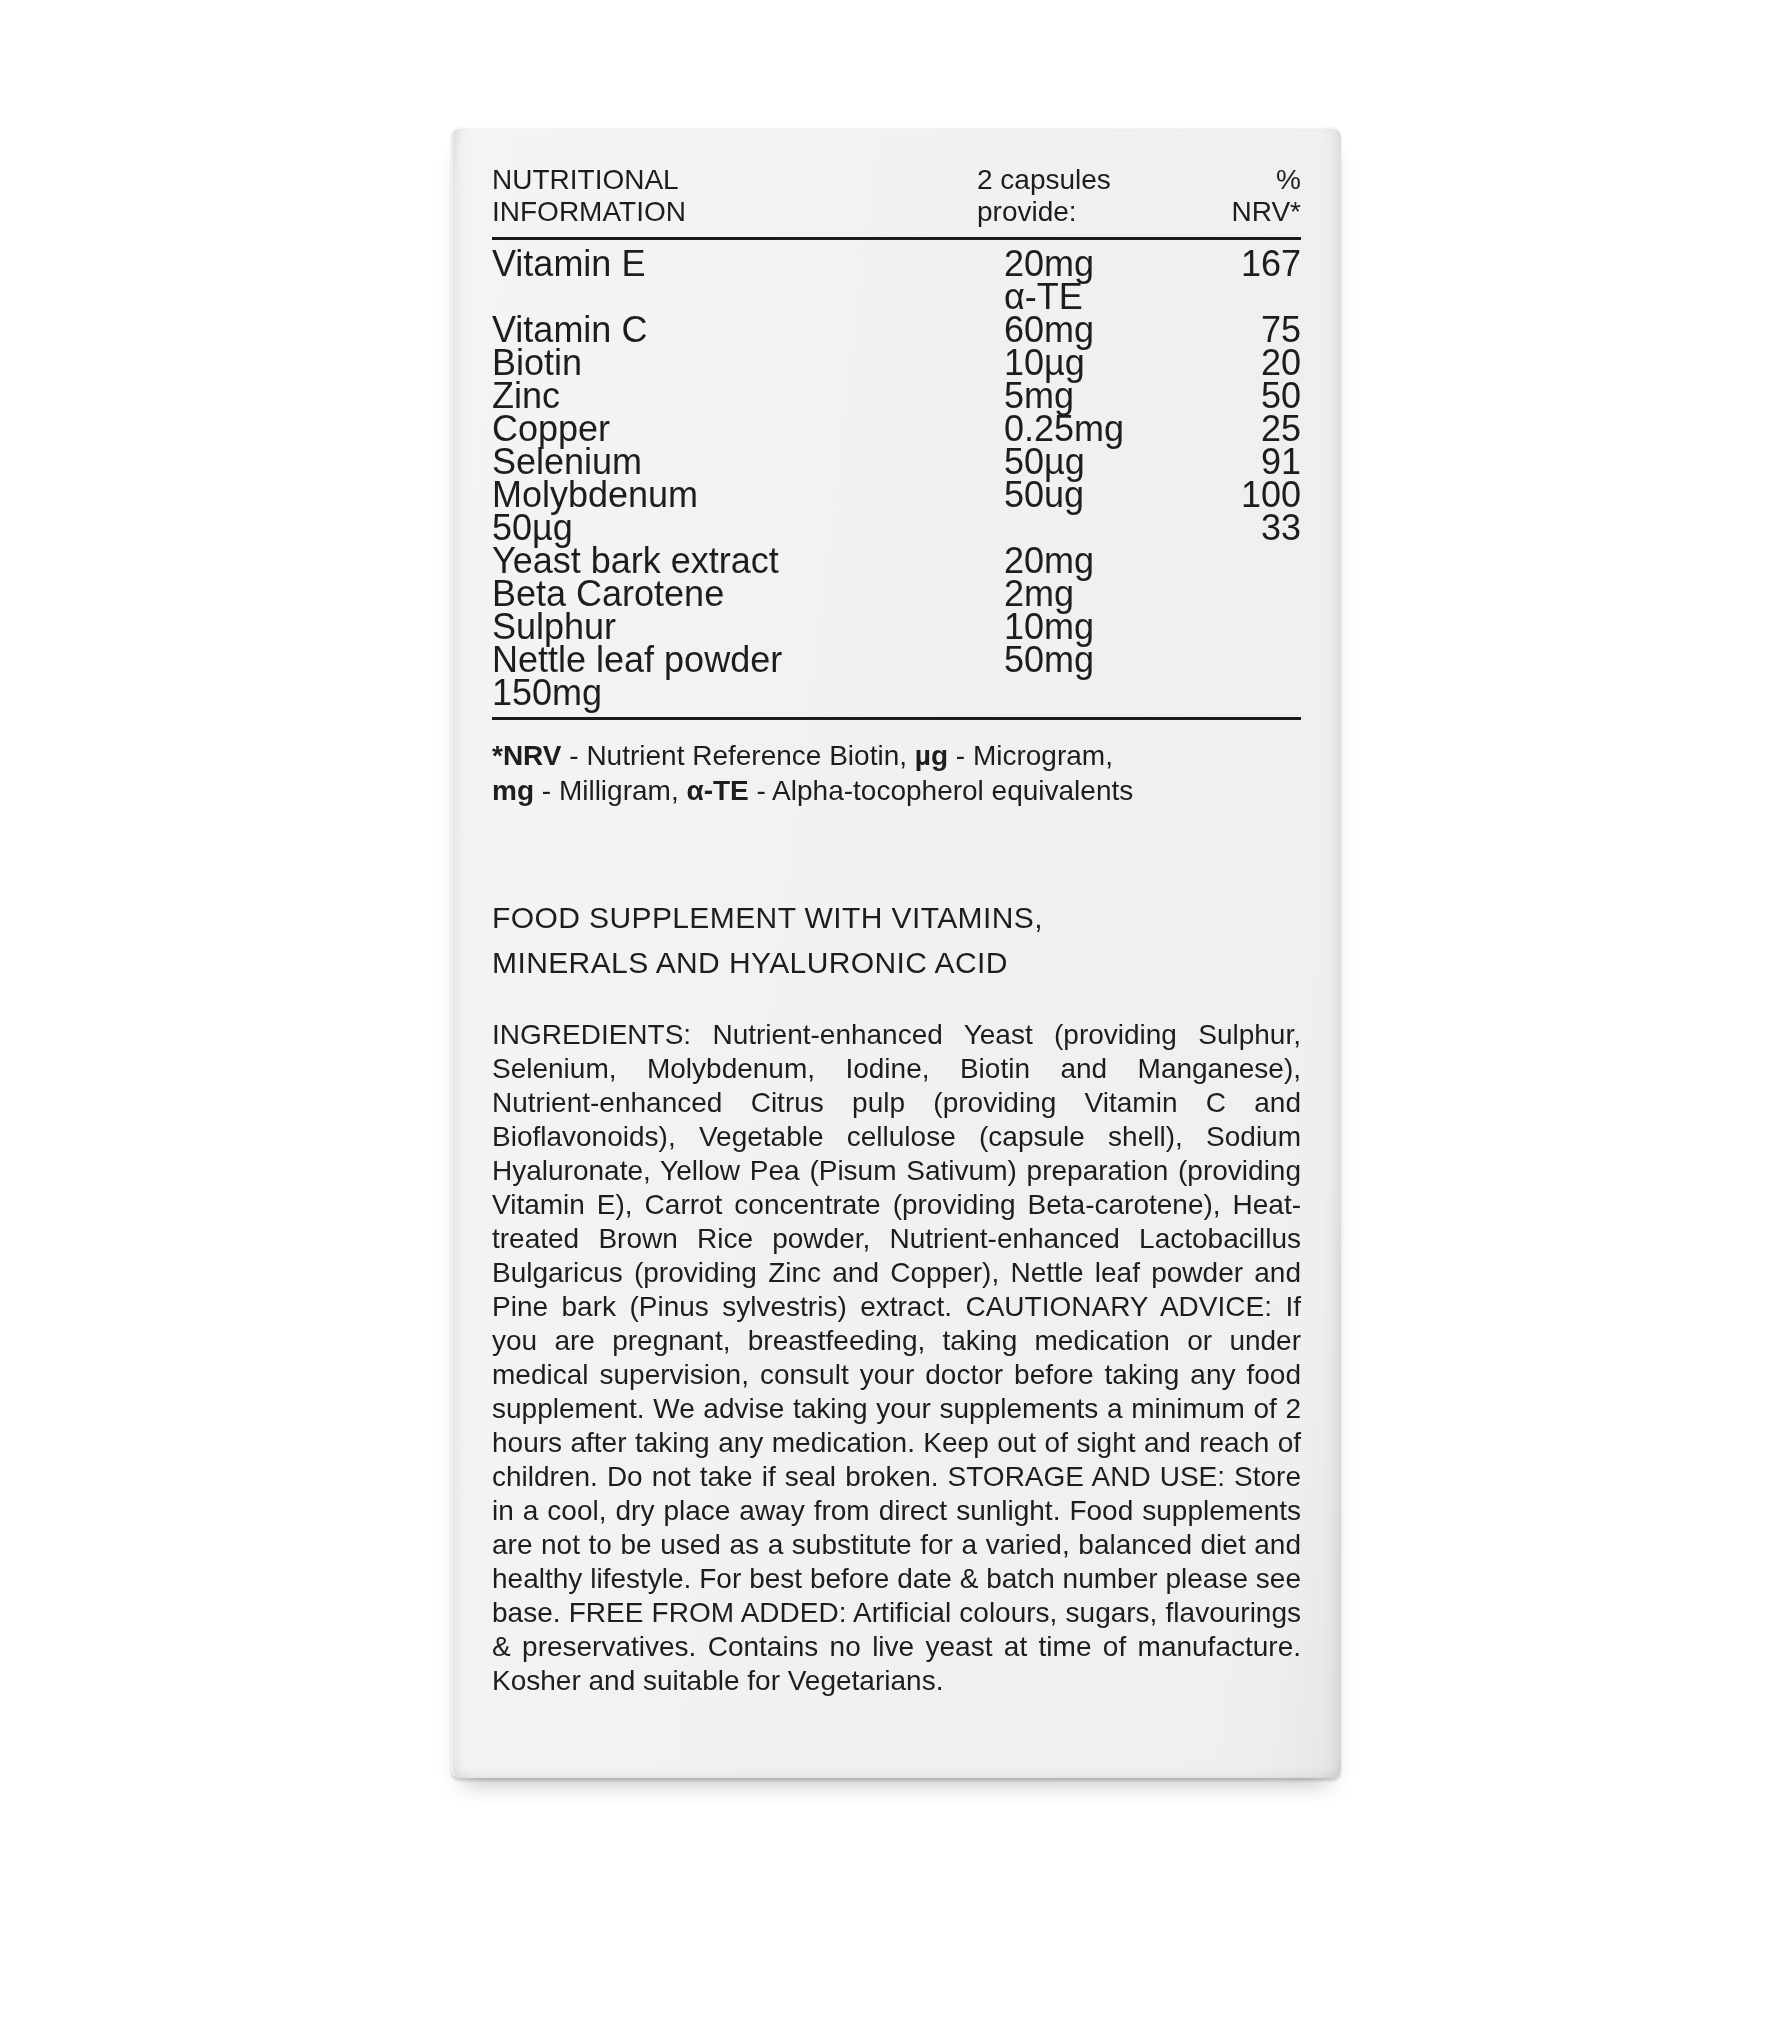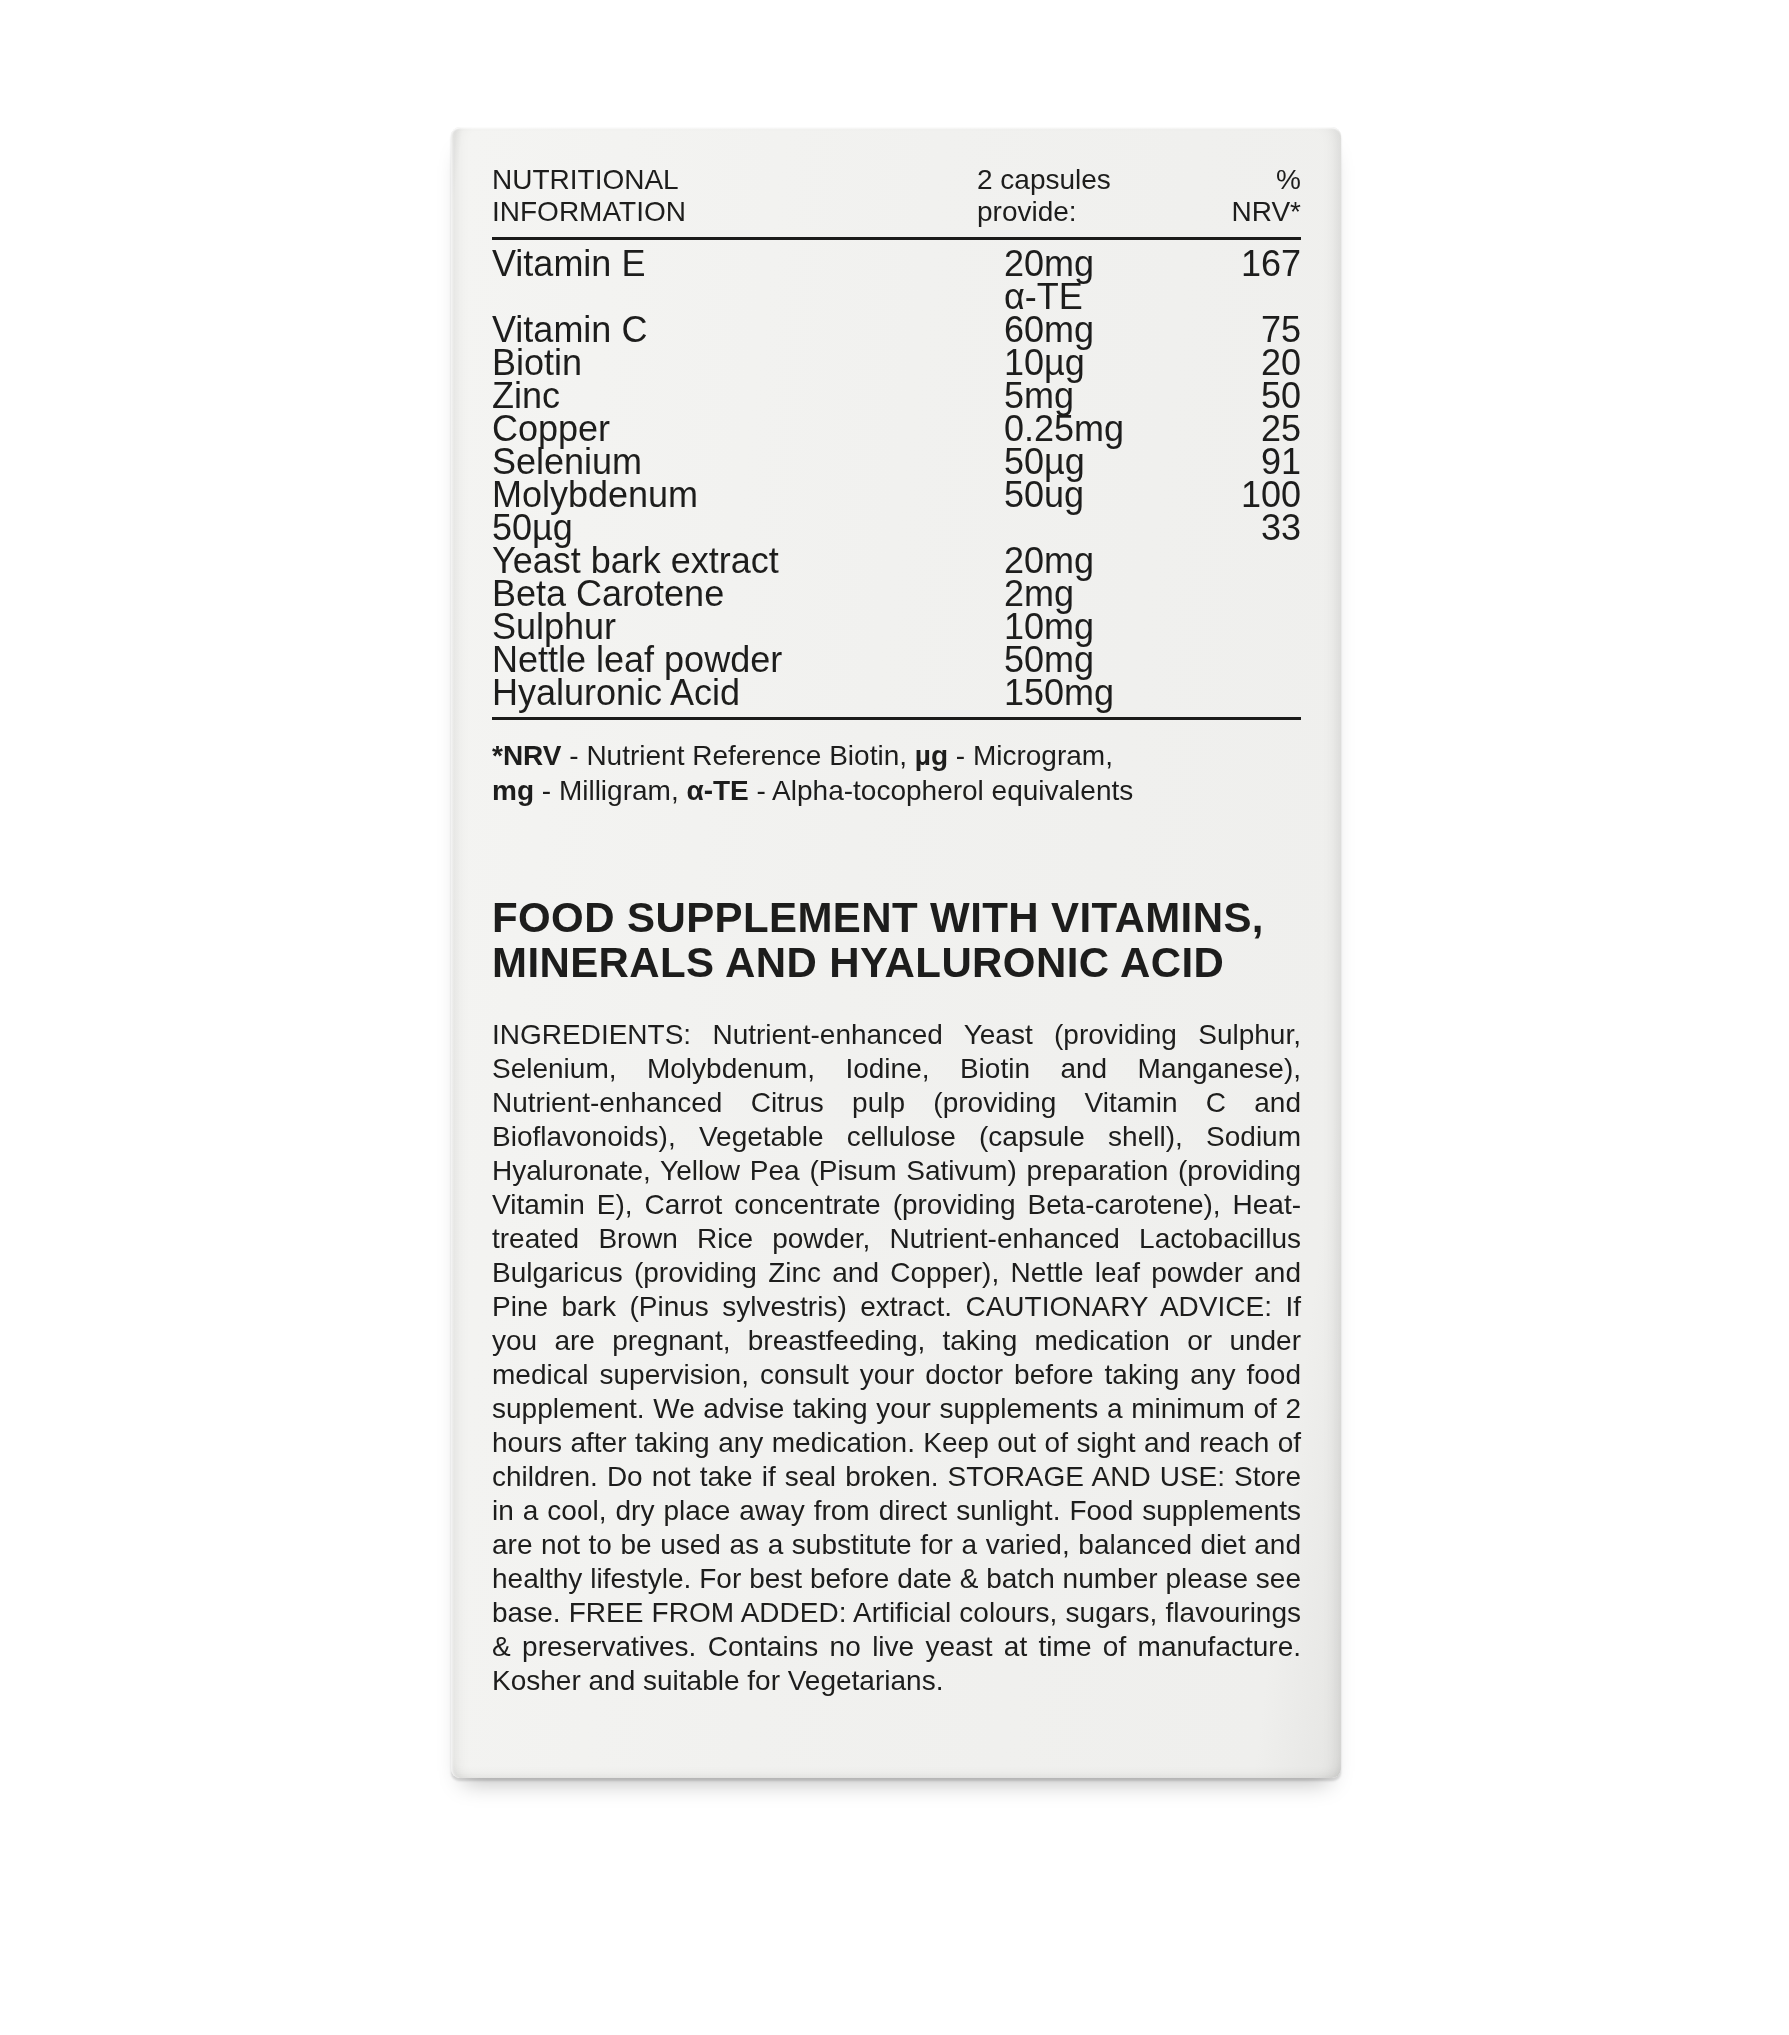--- a/index.html
+++ b/index.html
@@ -54,22 +54,22 @@
   
   .footnote{
     margin:18.6px 0 0;
     font-size:28px;line-height:35px;
     white-space:pre-line;
   }
   .footnote .k{font-weight:700;}
   
   .heading{
     margin:87px 0 0;
-    font-size:42px;line-height:45px;
-    font-weight:700;
+    font-size:30px;line-height:45px;
+    font-weight:400;
     letter-spacing:0.4px;
     white-space:pre-line;
   }
   
   .ingredients{
     margin:33px 0 4px;
     font-size:28px;line-height:34px;
     text-align:justify;
   }
 </style>
@@ -155,21 +155,20 @@
     <div class="c col-nrv"></div>
   </div>
 
   <div class="trow">
     <div class="c col-name">Nettle leaf powder</div>
     <div class="c col-amt">50mg</div>
     <div class="c col-nrv"></div>
   </div>
 
   <div class="trow">
-    <div class="c col-name">Hyaluronic Acid</div>
     <div class="c col-amt">150mg</div>
     <div class="c col-nrv"></div>
   </div>
 </div>
       </div>
 
       <p class="footnote"><span class="k">*NRV</span><span> - Nutrient Reference Biotin, </span><span class="k">µg</span><span> - Microgram,
 </span><span class="k">mg</span><span> - Milligram, </span><span class="k">α-TE</span><span> - Alpha-tocopherol equivalents</span></p>
 
       <h1 class="heading">FOOD SUPPLEMENT WITH VITAMINS,

